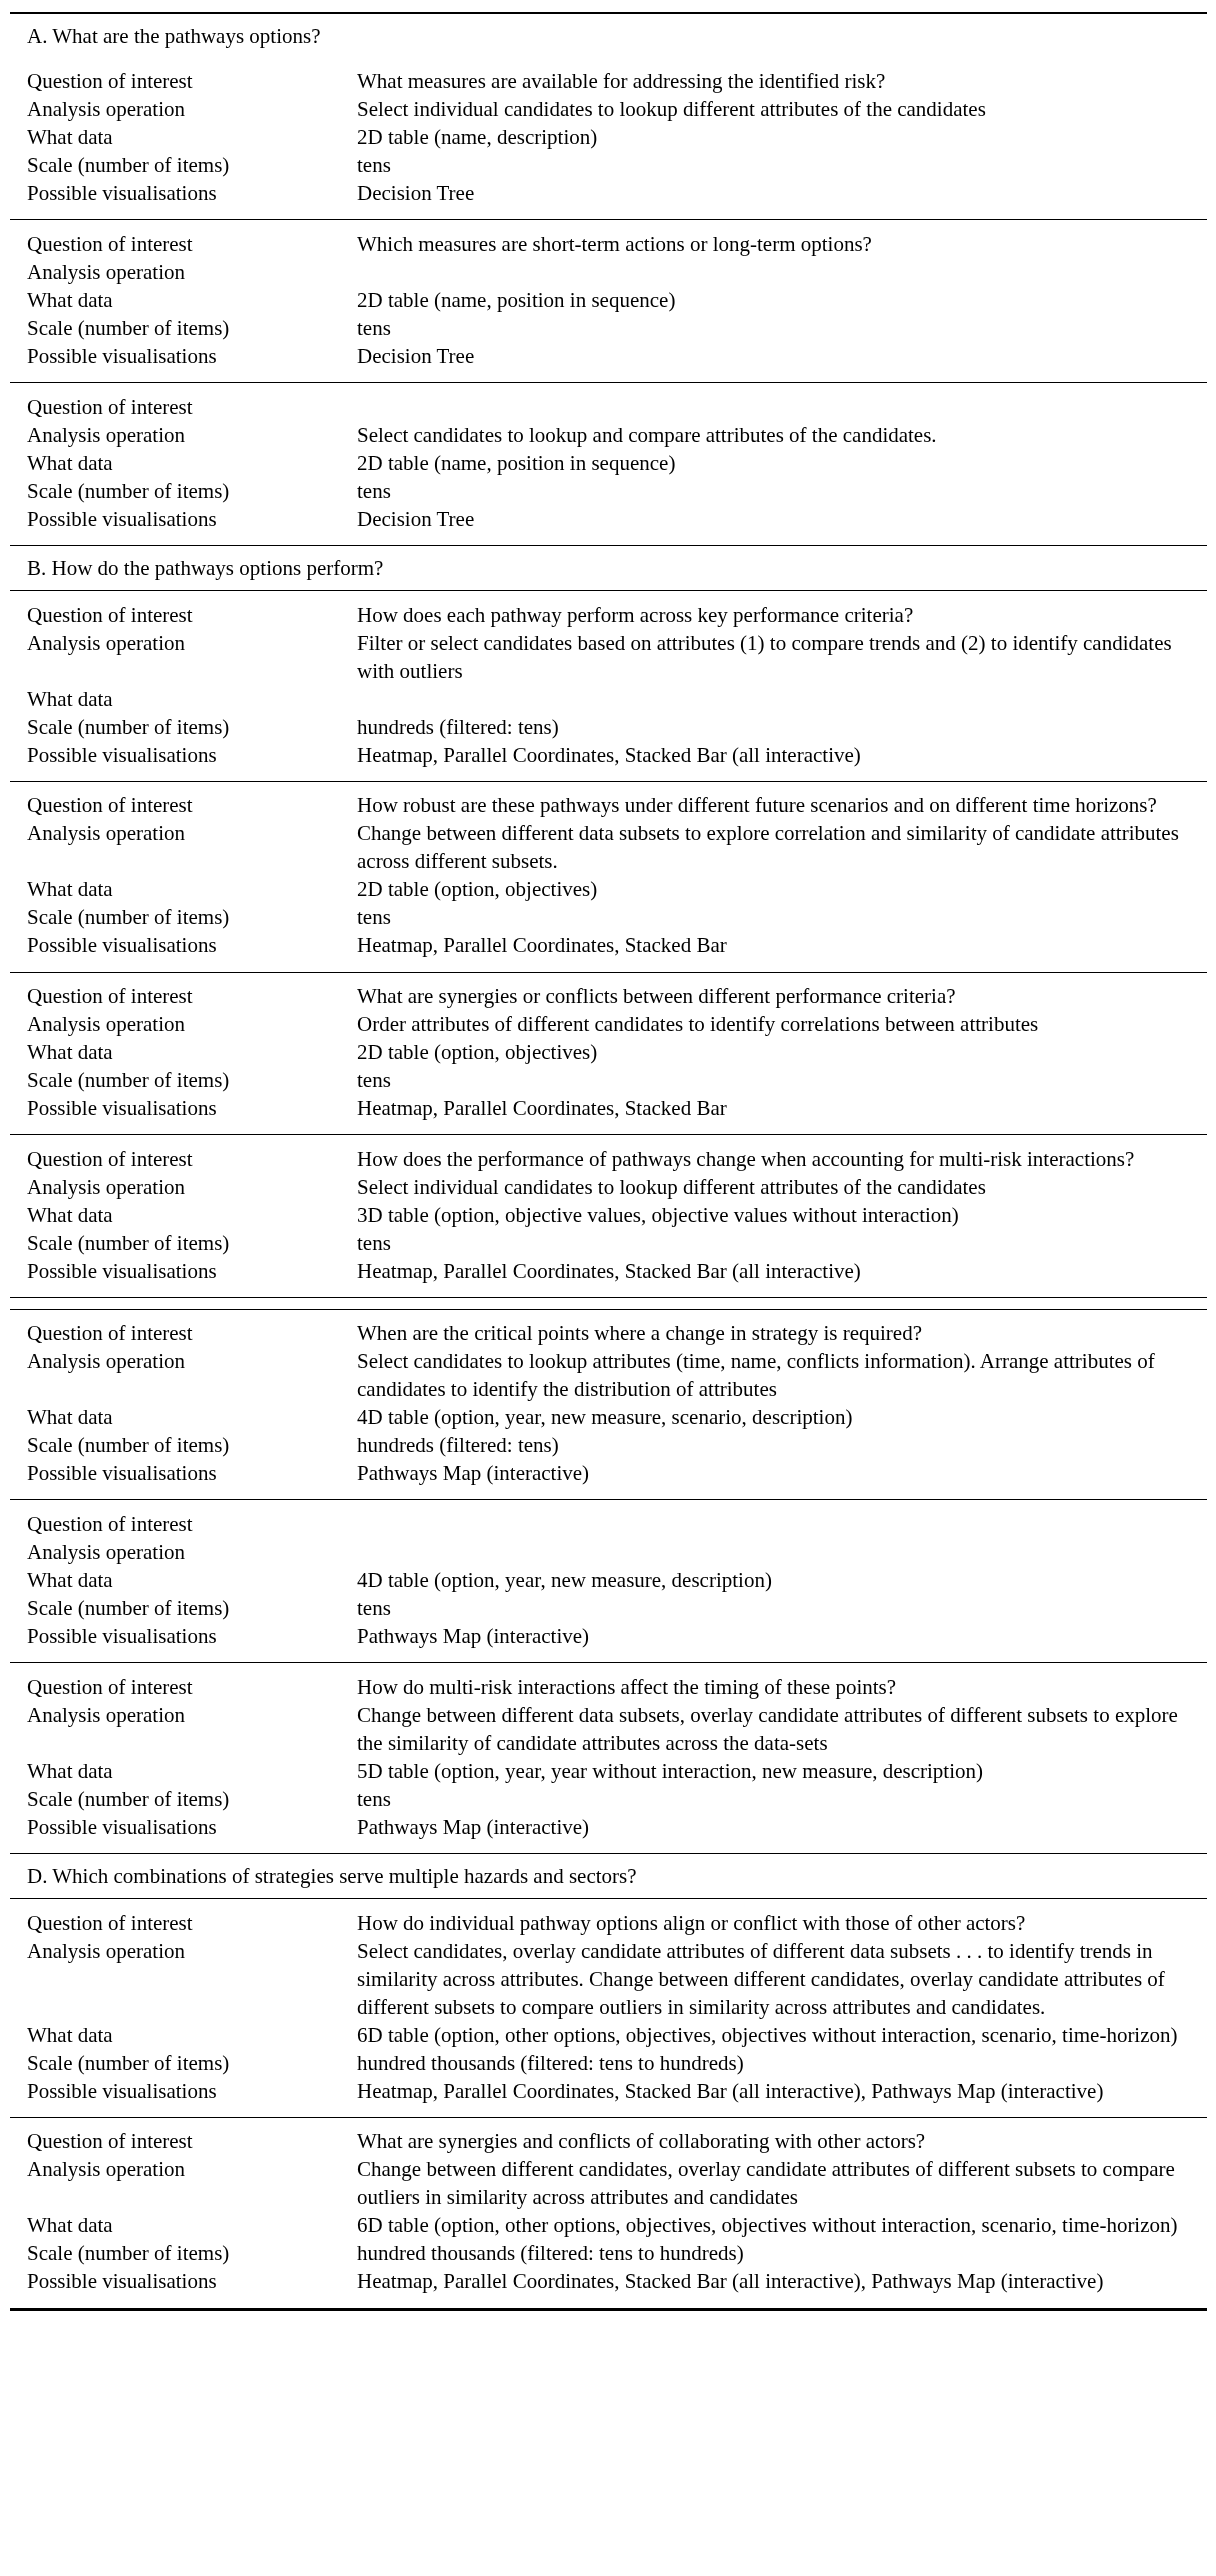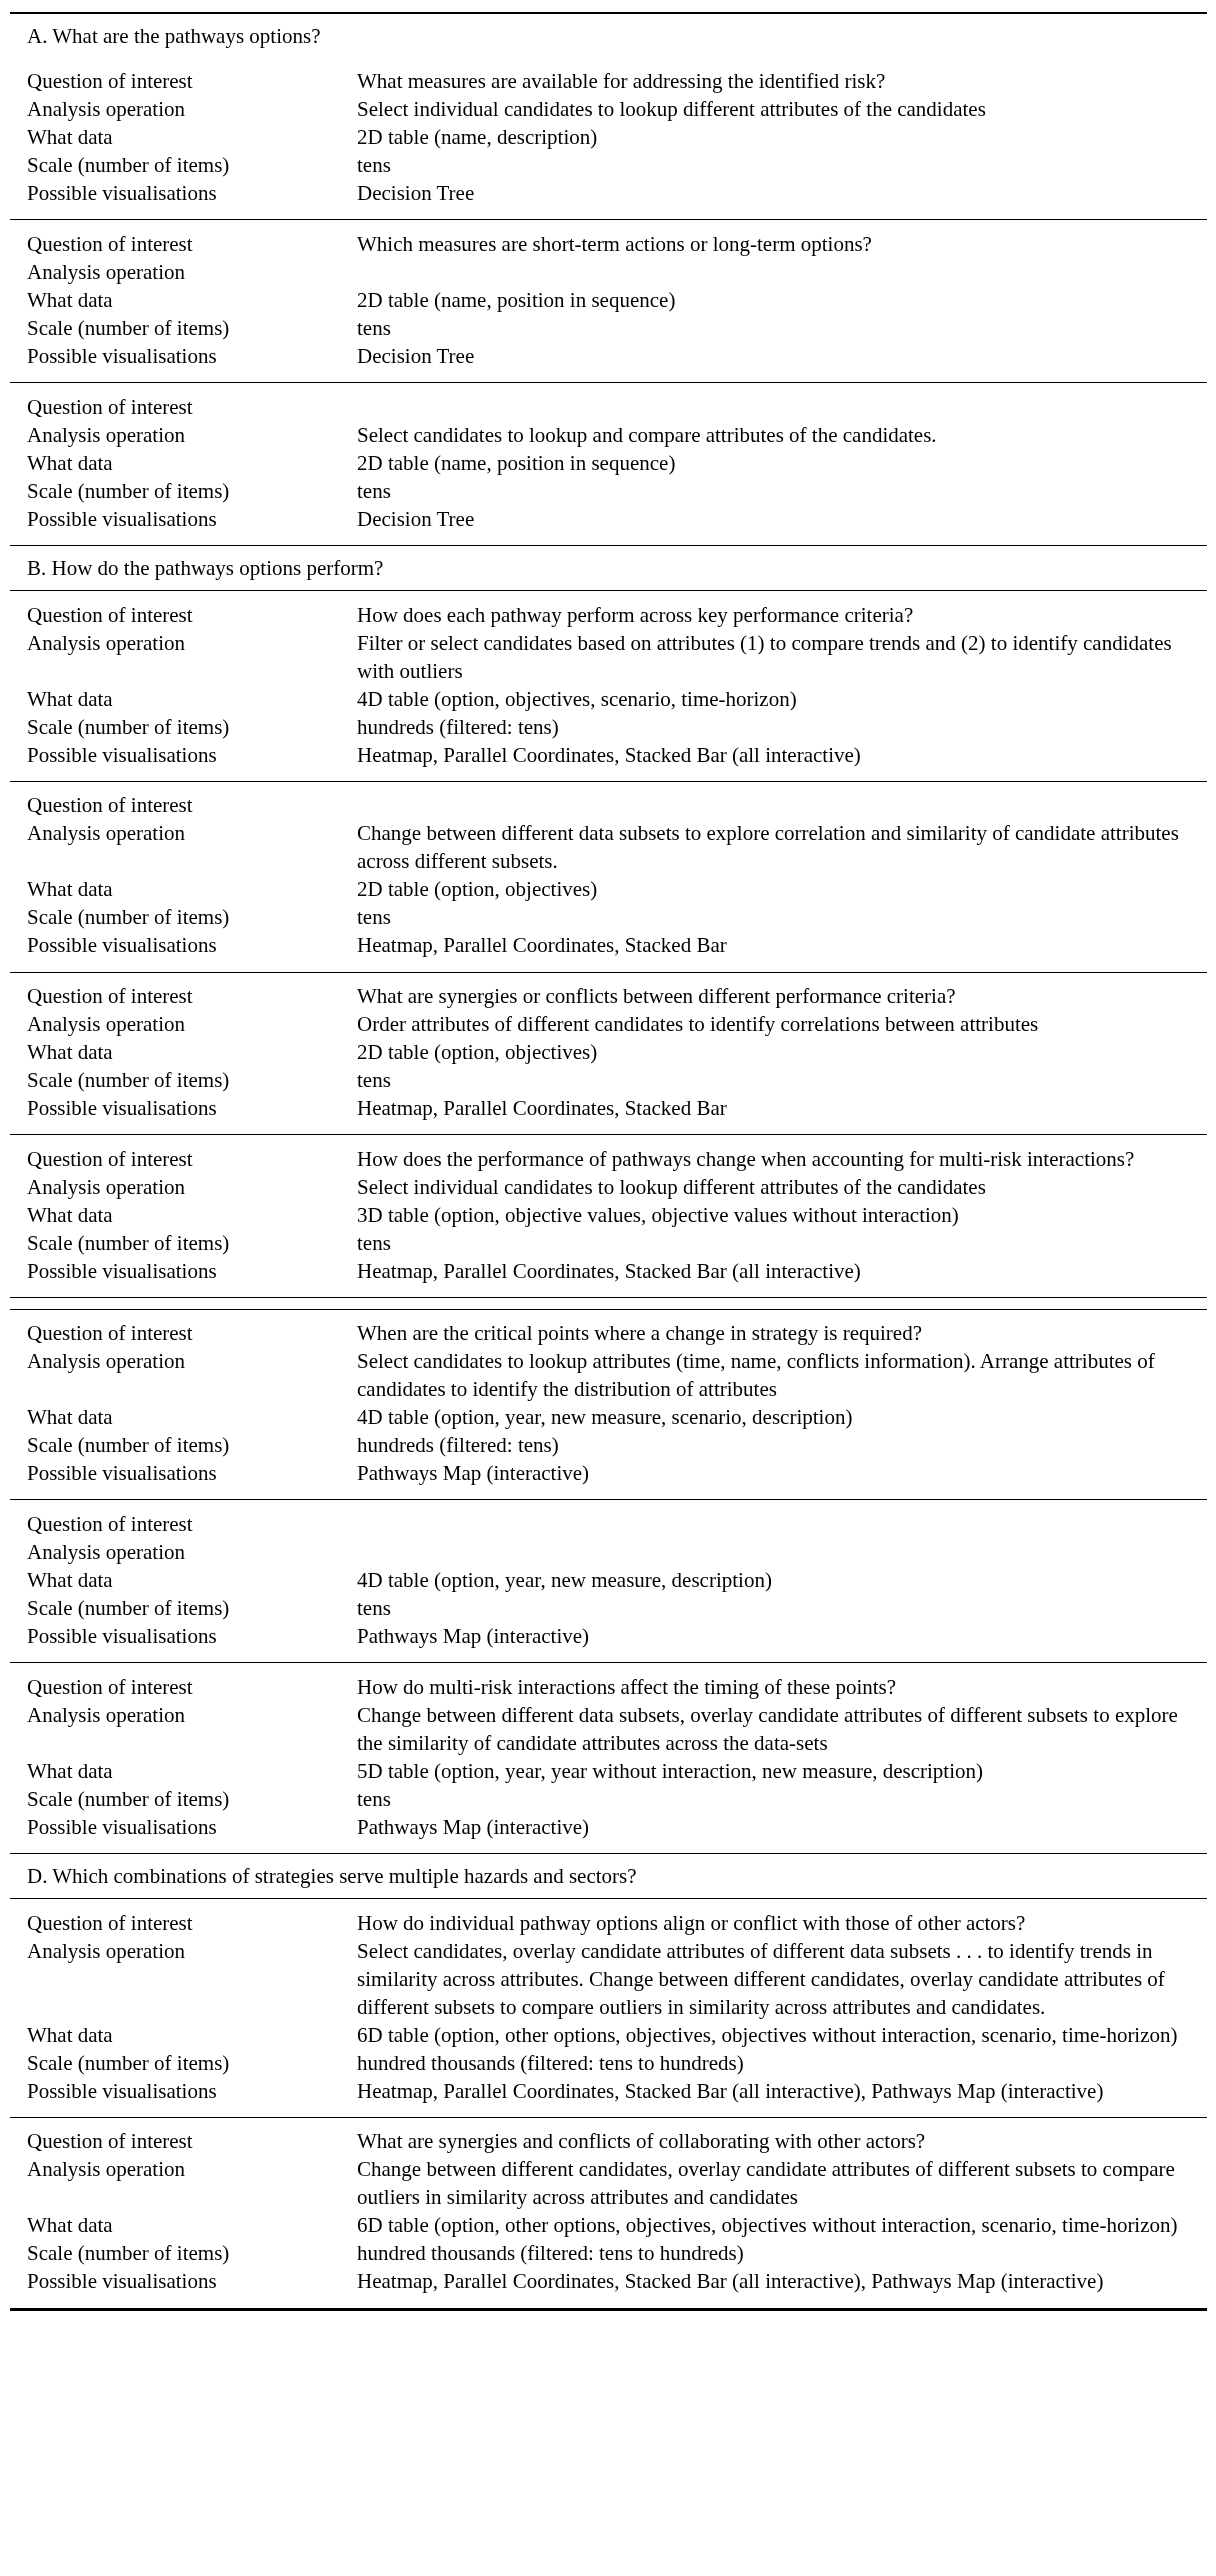--- a/index.html
+++ b/index.html
@@ -135,34 +135,34 @@
         <div class="row">
           <div class="label">Question of interest</div>
           <div class="value">How does each pathway perform across key performance criteria?</div>
         </div>
         <div class="row">
           <div class="label">Analysis operation</div>
           <div class="value">Filter or select candidates based on attributes (1) to compare trends and (2) to identify candidates with outliers</div>
         </div>
         <div class="row">
           <div class="label">What data</div>
-          <div class="value">4D table (option, objectives, scenario, time-horizon)</div>
         </div>
         <div class="row">
           <div class="label">Scale (number of items)</div>
           <div class="value">hundreds (filtered: tens)</div>
         </div>
         <div class="row">
           <div class="label">Possible visualisations</div>
           <div class="value">Heatmap, Parallel Coordinates, Stacked Bar (all interactive)</div>
         </div>
       </div>
       <div class="block">
         <div class="row">
           <div class="label">Question of interest</div>
+          <div class="value">How robust are these pathways under different future scenarios and on different time horizons?</div>
         </div>
         <div class="row">
           <div class="label">Analysis operation</div>
           <div class="value">Change between different data subsets to explore correlation and similarity of candidate attributes across different subsets.</div>
         </div>
         <div class="row">
           <div class="label">What data</div>
           <div class="value">2D table (option, objectives)</div>
         </div>
         <div class="row">

